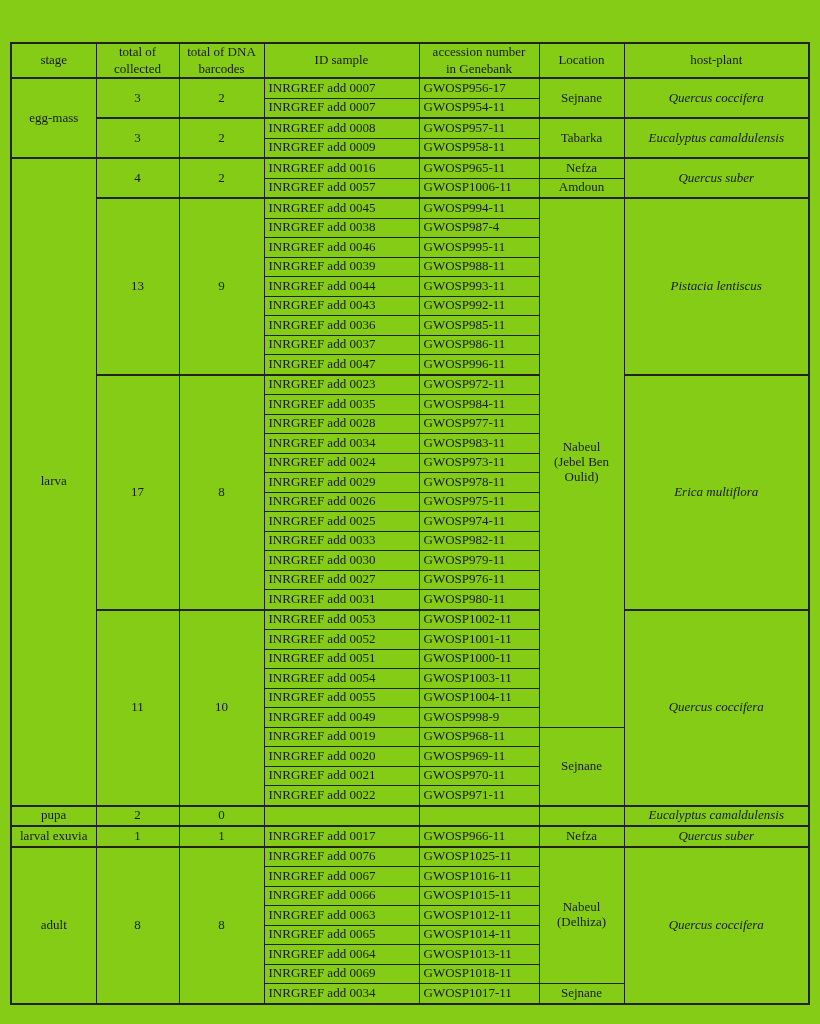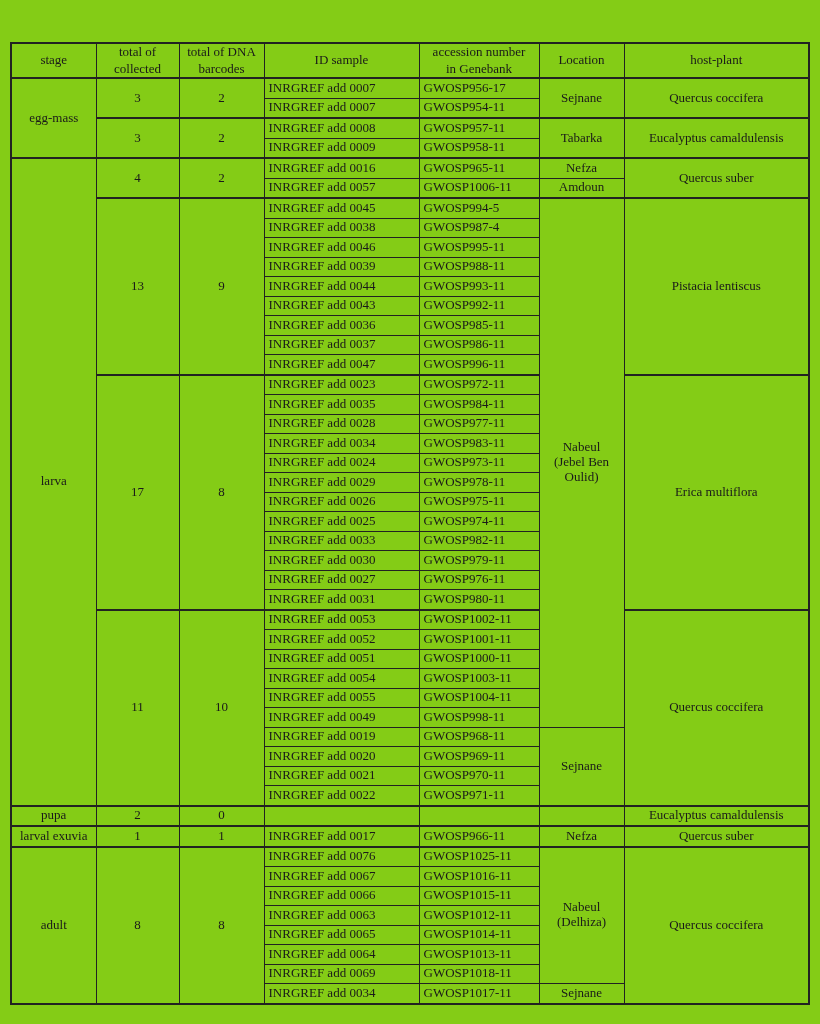--- a/index.html
+++ b/index.html
@@ -54,20 +54,21 @@
     white-space: pre-line;
     line-height: 1.15;
   }
   
   tbody td.c3, tbody td.c4 {
     text-align: left;
     padding-left: 4px;
   }
   
   tbody td.c6 {
+    font-style: italic;
   }
   
   tr.grp td {
     border-top-width: 2px;
   }
 </style>
 </head>
 <body>
 
 <div class="page">
@@ -132,21 +133,21 @@
         </tr>
         <tr>
           <td class="c3">INRGREF add 0057</td>
           <td class="c4">GWOSP1006-11</td>
           <td class="c5">Amdoun</td>
         </tr>
         <tr class="grp">
           <td rowspan="9" class="c1">13</td>
           <td rowspan="9" class="c2">9</td>
           <td class="c3">INRGREF add 0045</td>
-          <td class="c4">GWOSP994-5</td>
+          <td class="c4">GWOSP994-11</td>
           <td rowspan="27" class="c5">Nabeul
 (Jebel Ben
 Oulid)</td>
           <td rowspan="9" class="c6">Pistacia lentiscus</td>
         </tr>
         <tr>
           <td class="c3">INRGREF add 0038</td>
           <td class="c4">GWOSP987-4</td>
         </tr>
         <tr>
@@ -246,21 +247,21 @@
         <tr>
           <td class="c3">INRGREF add 0054</td>
           <td class="c4">GWOSP1003-11</td>
         </tr>
         <tr>
           <td class="c3">INRGREF add 0055</td>
           <td class="c4">GWOSP1004-11</td>
         </tr>
         <tr>
           <td class="c3">INRGREF add 0049</td>
-          <td class="c4">GWOSP998-11</td>
+          <td class="c4">GWOSP998-9</td>
         </tr>
         <tr>
           <td class="c3">INRGREF add 0019</td>
           <td class="c4">GWOSP968-11</td>
           <td rowspan="4" class="c5">Sejnane</td>
         </tr>
         <tr>
           <td class="c3">INRGREF add 0020</td>
           <td class="c4">GWOSP969-11</td>
         </tr>

